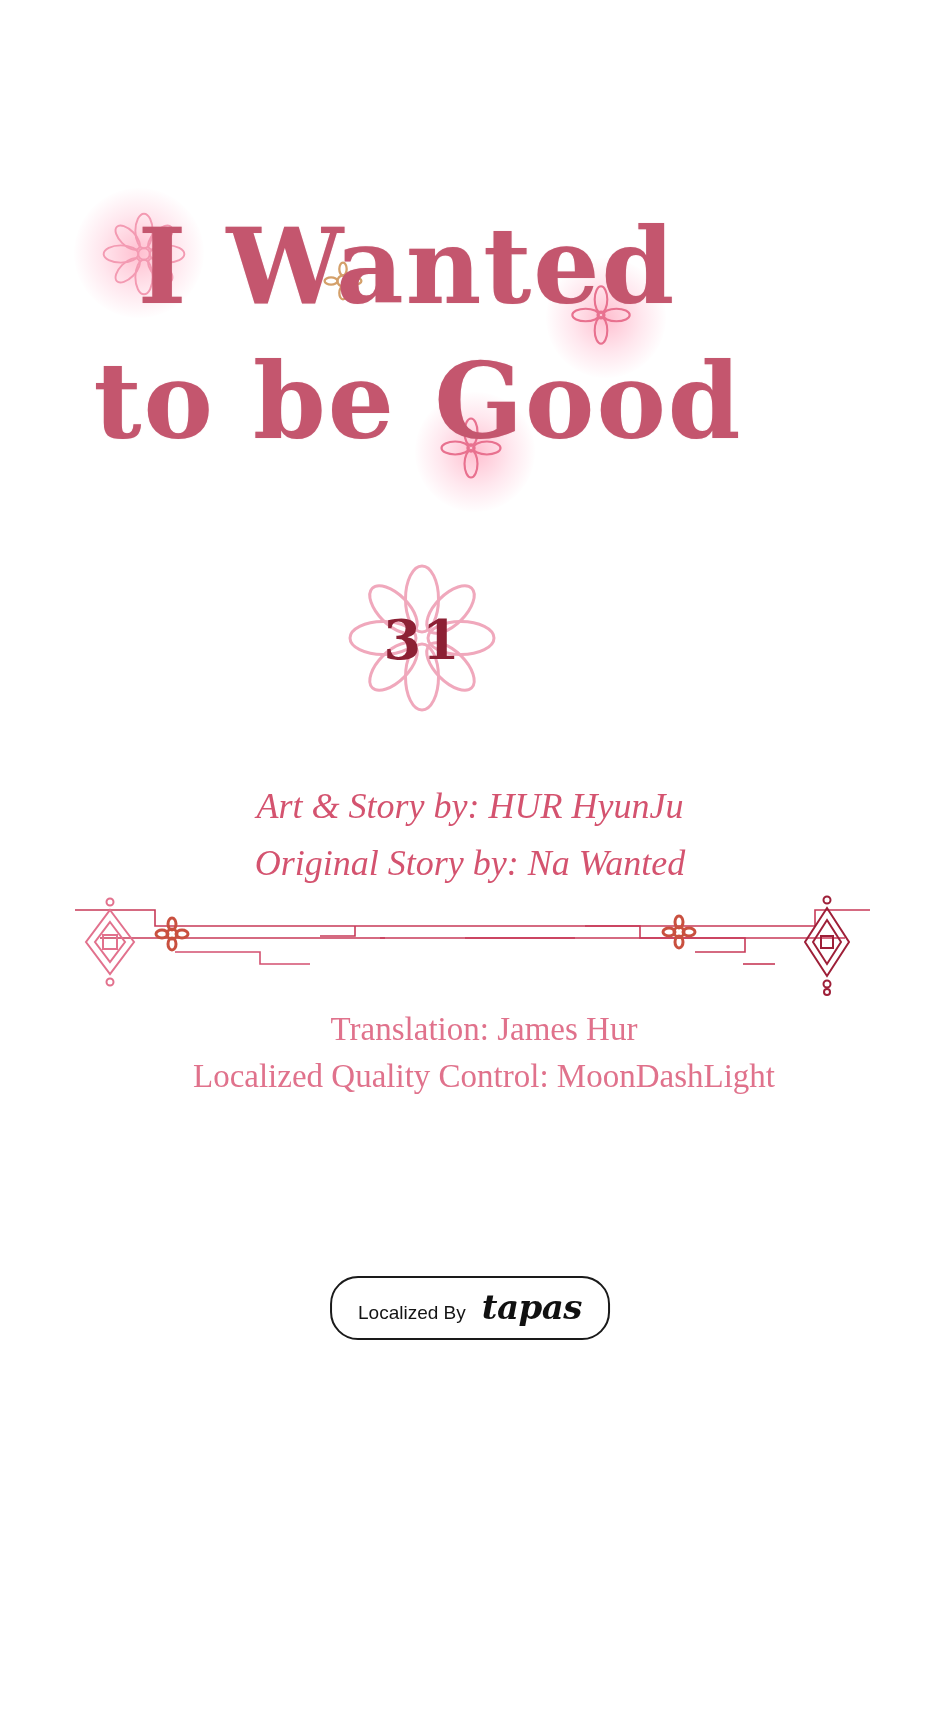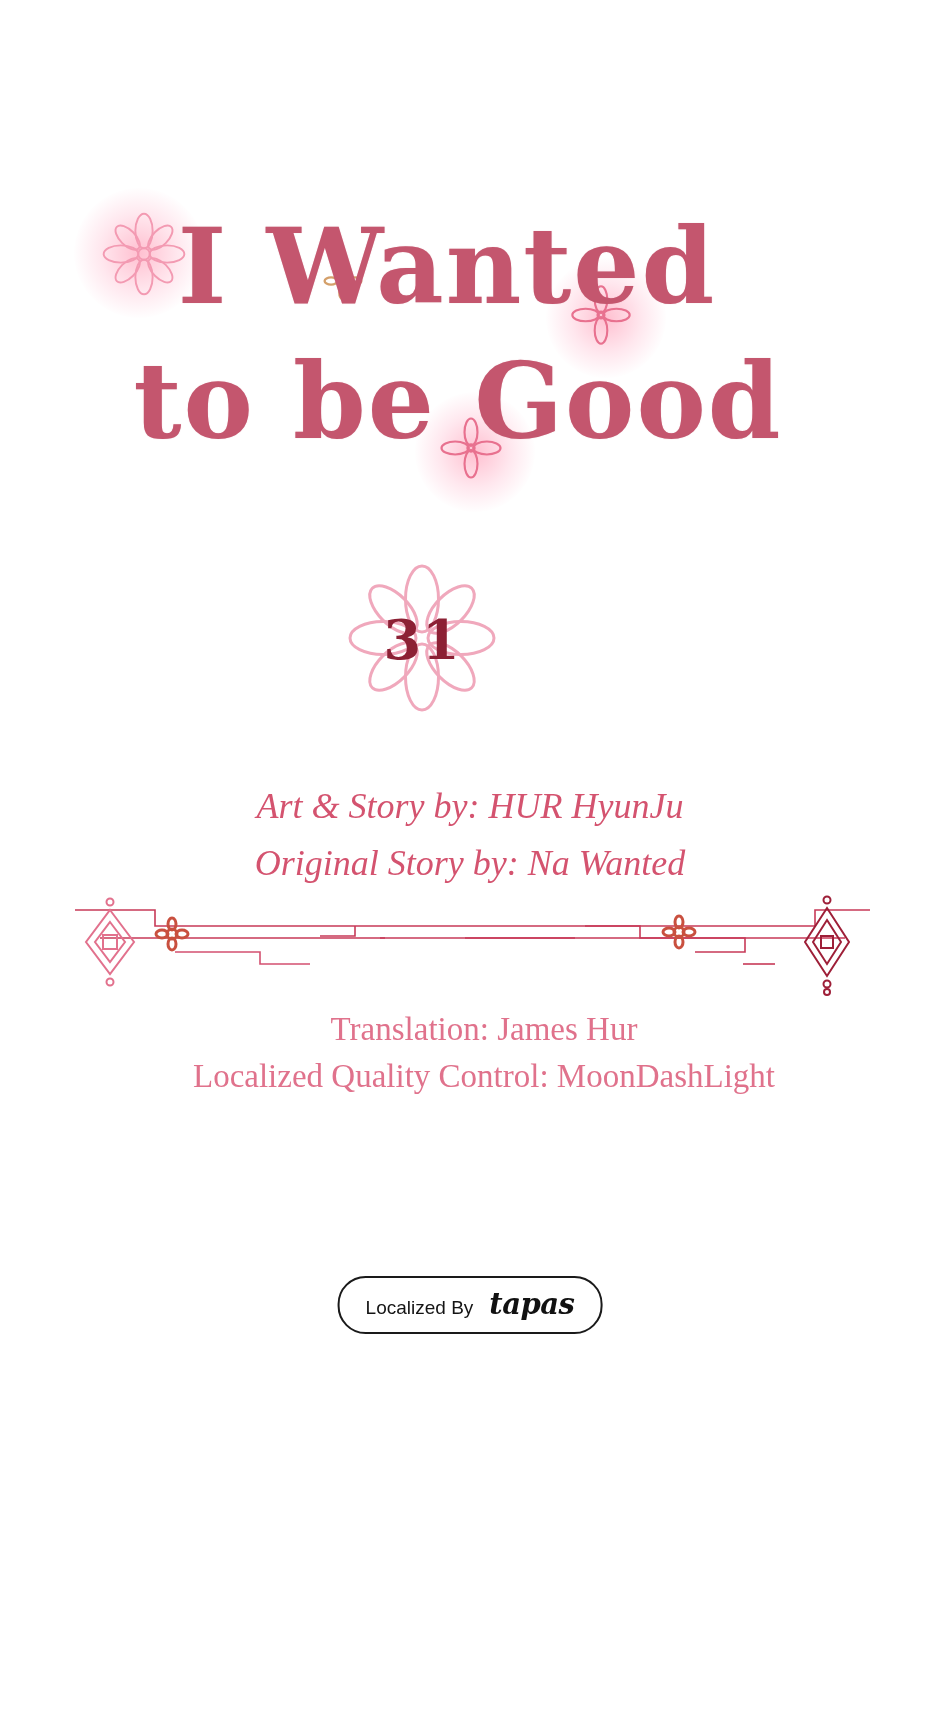--- a/index.html
+++ b/index.html
@@ -21,21 +21,20 @@
     background: #ffffff;
   }
 
   
   .title-block {
     position: absolute;
     top: 212px;
     left: 0;
     width: 808px;
     text-align: center;
-    margin-left: 40px;
   }
   .title-line {
     font-family: "DejaVu Serif", serif;
     font-weight: 700;
     letter-spacing: 2px;
     line-height: 1.05;
     color: #c4566e;
     text-shadow: 0 0 1px rgba(196,86,110,0.35);
   }
   .title-line-1 {
@@ -144,21 +143,21 @@
   .badge-text {
     font-family: "Liberation Sans", sans-serif;
     font-size: 19px;
     color: #141414;
     font-weight: 500;
   }
   .badge-brand {
     font-family: "DejaVu Serif", serif;
     font-style: italic;
     font-weight: 700;
-    font-size: 29px;
+    font-size: 34px;
     color: #111111;
     letter-spacing: -0.5px;
   }
 </style>
 </head>
 <body>
 
 <div class="page">
 
   <div class="glow glow-a"></div>

